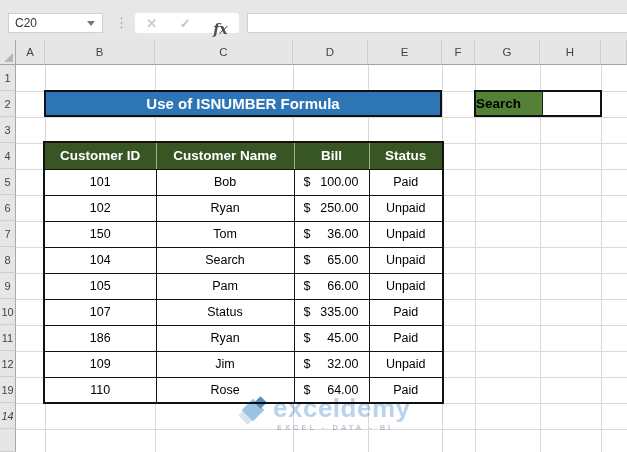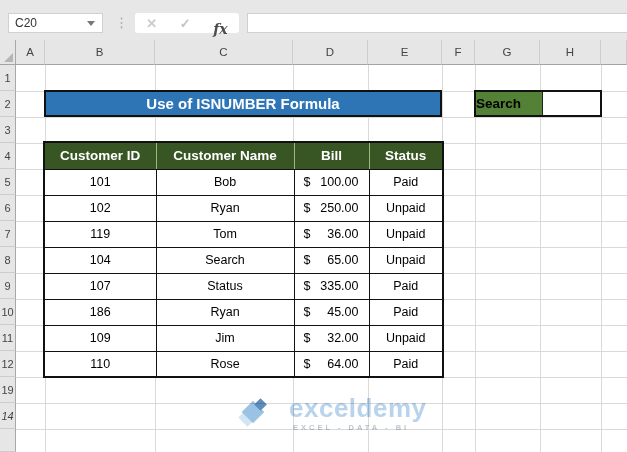--- a/index.html
+++ b/index.html
@@ -64,21 +64,21 @@
   .cust-table th { height:27px; color:#fff; font-weight:bold; font-size:13.5px;
                    text-align:center; box-sizing:border-box;
                    border-bottom:1px solid #111; border-left:1px solid #9db87a; }
   .cust-table th:first-child { border-left:none;margin-left:40px; }
   .cust-table td { height:26px; border:1px solid #111; font-size:12.5px; color:#000;
                    text-align:center; box-sizing:border-box; background:#fff; }
   .bill-cell-inner { display:flex; justify-content:space-between;
                      padding:0 9px 0 8px; }
   
   .watermark { position:absolute; left:240px; top:395px; display:flex;
-               align-items:center; gap:21px; opacity:.9; pointer-events:none;
+               gap:5px; opacity:.9; pointer-events:none;
                mix-blend-mode:multiply; z-index:5; }
   .wm-logo { position:relative; width:28px; height:34px; }
   .wm-d1 { position:absolute; left:1px; top:14px; width:13px; height:13px;
            background:#cfe2f2; transform:rotate(45deg); }
   .wm-d2 { position:absolute; left:5px; top:7px; width:16px; height:16px;
            background:#8fbbdf; transform:rotate(45deg); }
   .wm-d3 { position:absolute; left:16px; top:3px; width:9px; height:9px;
            background:#4a82b5; transform:rotate(45deg); }
   .wm-text { display:flex; flex-direction:column; }
   .wm-brand { font-size:26px; font-weight:bold; color:#b0cfe9; line-height:26px;
@@ -207,37 +207,48 @@
           <td>Ryan</td>
           <td>
             <div class="bill-cell-inner">
               <span>$</span>
               <span>250.00</span>
             </div>
           </td>
           <td>Unpaid</td>
         </tr>
         <tr>
-          <td>119</td>
+          <td>150</td>
           <td>Tom</td>
           <td>
             <div class="bill-cell-inner">
               <span>$</span>
               <span>36.00</span>
             </div>
           </td>
           <td>Unpaid</td>
         </tr>
         <tr>
           <td>104</td>
           <td>Search</td>
           <td>
             <div class="bill-cell-inner">
               <span>$</span>
               <span>65.00</span>
+            </div>
+          </td>
+          <td>Unpaid</td>
+        </tr>
+        <tr>
+          <td>105</td>
+          <td>Pam</td>
+          <td>
+            <div class="bill-cell-inner">
+              <span>$</span>
+              <span>66.00</span>
             </div>
           </td>
           <td>Unpaid</td>
         </tr>
         <tr>
           <td>107</td>
           <td>Status</td>
           <td>
             <div class="bill-cell-inner">
               <span>$</span>

